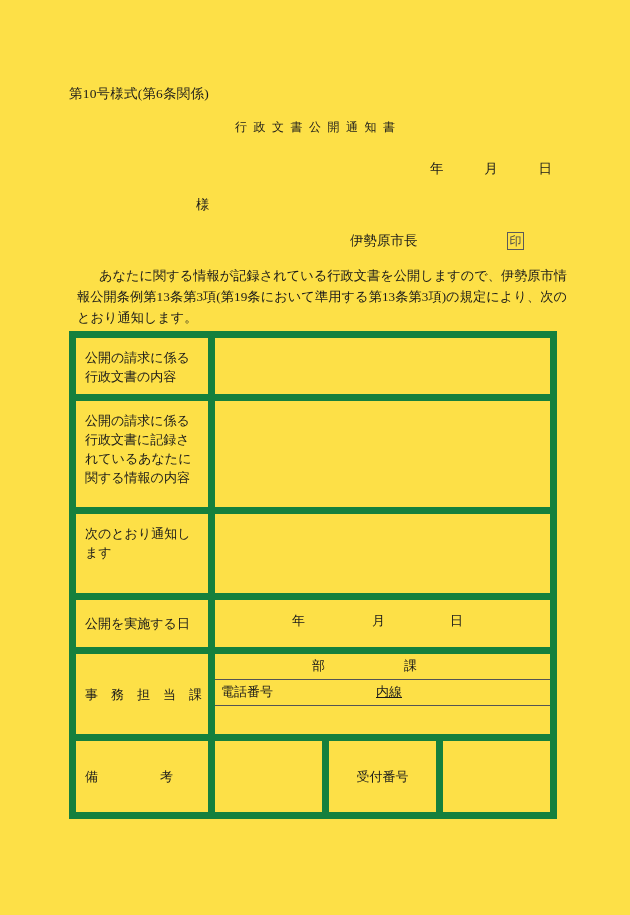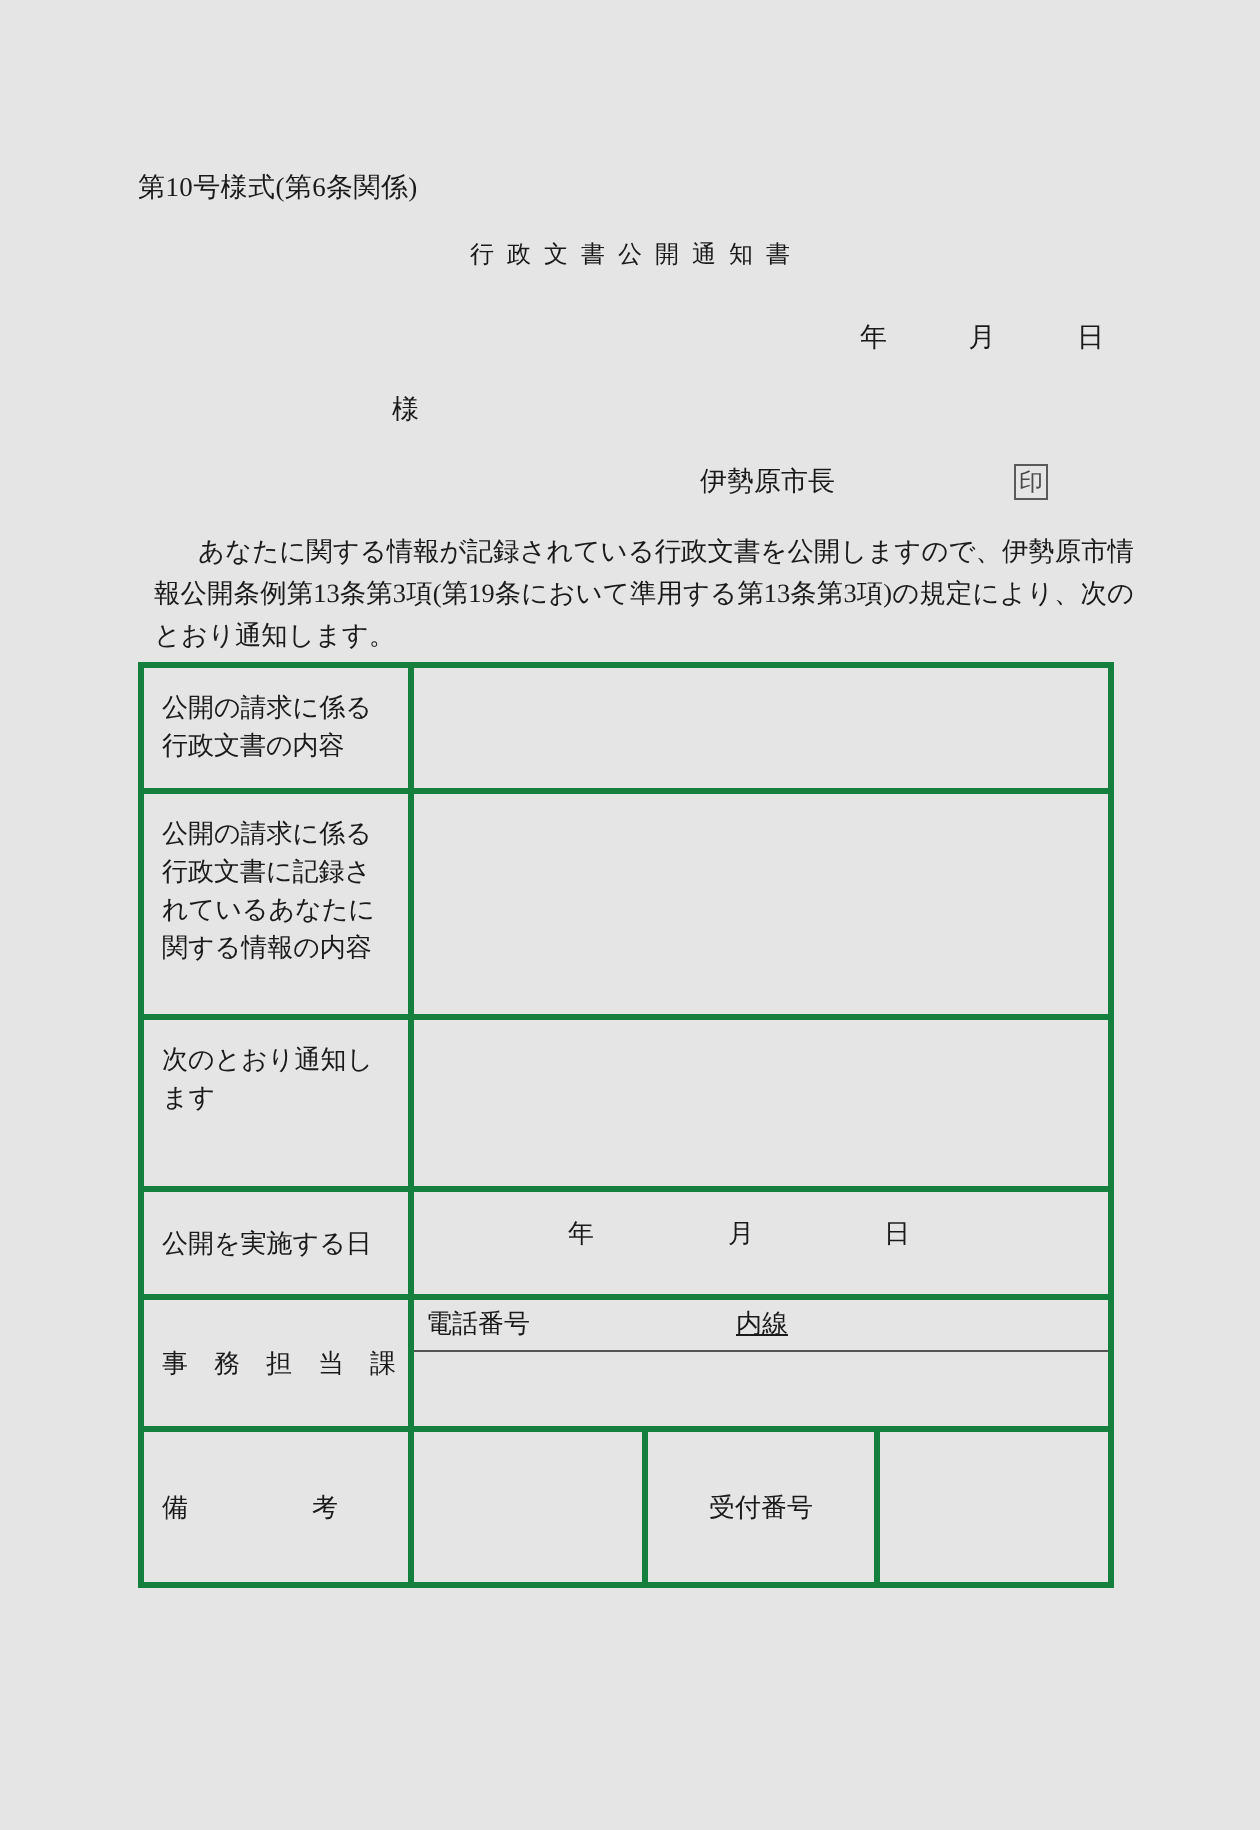--- a/index.html
+++ b/index.html
@@ -8,21 +8,21 @@
     background: #ffffff;
   }
   body {
     font-family: "Liberation Serif", "DejaVu Serif", serif;
     color: #1a1a1a;
   }
   .page {
     position: relative;
     width: 630px;
     height: 915px;
-    background: #e5e5e5;
+    background: #fde047;
     overflow: hidden;
   }
 
   
   .form-number {
     position: absolute;
     left: 69px;
     top: 85px;
     font-size: 13.5px;
     letter-spacing: 0.2px;
@@ -99,21 +99,21 @@
   .form-table {
     position: absolute;
     left: 69px;
     top: 331px;
     width: 488px;
     border-collapse: collapse;
     table-layout: fixed;
     font-size: 13px;
   }
   .form-table td {
-    border: 3px solid #15803d;
+    border: 7px solid #15803d;
     padding: 0;
     vertical-align: top;
   }
   .lbl {
     width: 115px;
     padding: 10px 8px 6px 9px !important;
     line-height: 19px;
   }
   .lbl-mid {
     vertical-align: middle !important;
@@ -231,20 +231,25 @@
         </td>
       </tr>
 
       <tr class="r5">
         <td class="lbl lbl-mid">
           <span class="spread-wide">事　務　担　当　課</span>
         </td>
         <td colspan="3" style="padding:0 !important;">
           <table class="nested">
             <tbody>
+              <tr>
+                <td>
+                  <span class="bu">部</span><span class="ka">課</span>
+                </td>
+              </tr>
               <tr>
                 <td>
                   <span class="tel">電話番号</span><span class="nai">内線</span>
                 </td>
               </tr>
               <tr>
                 <td style="height:22px;"></td>
               </tr>
             </tbody>
           </table>

